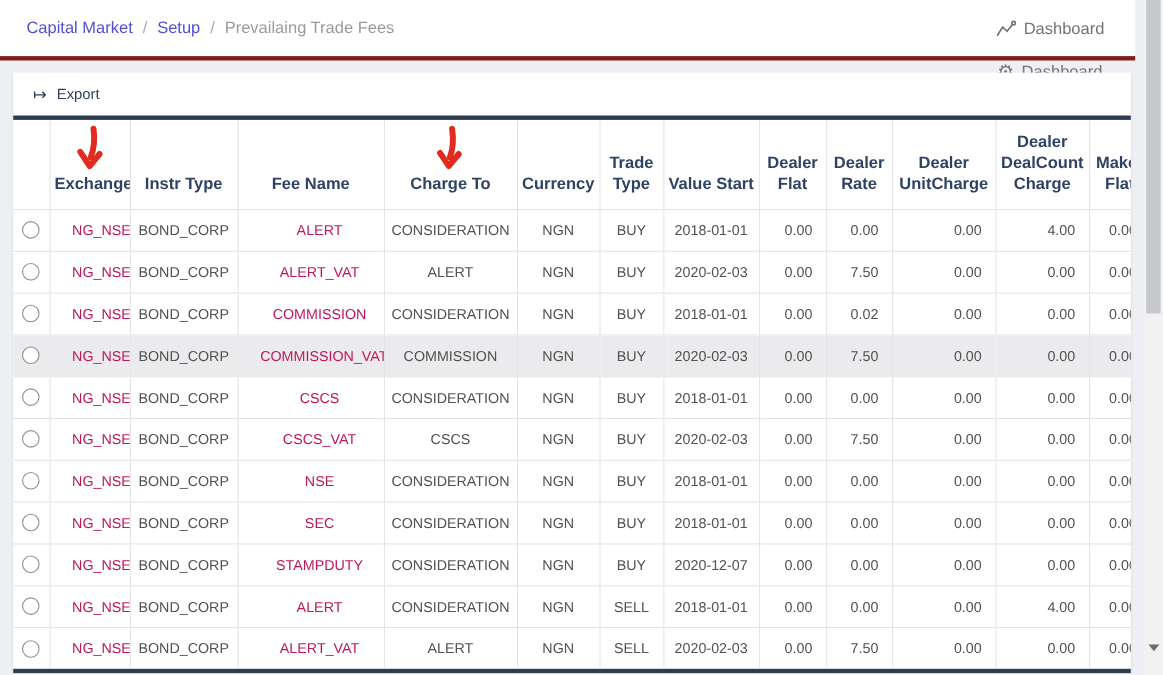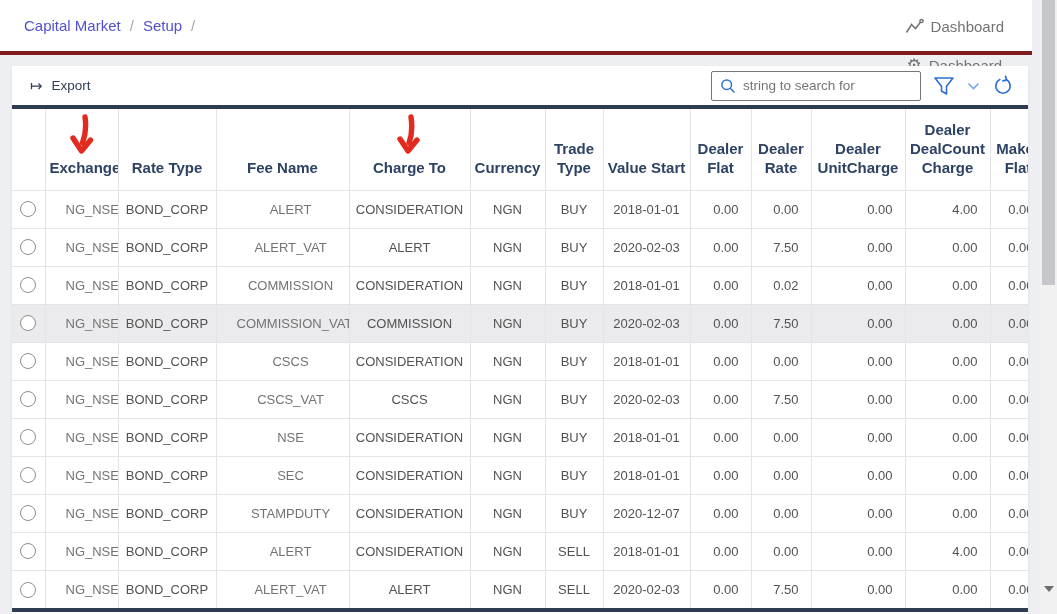--- a/index.html
+++ b/index.html
@@ -62,21 +62,21 @@
     overflow:hidden; cursor:pointer;
   }
   .grid td {
     height:38px; font-size:13px; color:#525252;
     border-right:1px solid #e4e4e6; border-top:1px solid #e4e4e6;
     padding:0 4px; overflow:hidden; white-space:nowrap; background:transparent;
   }
   .grid tr.highlight td { background:#ebebee; }
   .al-center { text-align:center; }
   .al-right  { text-align:right; padding-right:12px !important; }
-  td.link { color:#737373; cursor:pointer;padding-left:20px; }
+  td.link { color:#be185d; cursor:pointer;padding-left:20px; }
   .radio {
     display:inline-block; width:16px; height:16px; border:1px solid #8f8f8f;
     border-radius:50%; background:#fff; vertical-align:middle; cursor:pointer;
   }
 
   
   .anno-arrow { position:absolute; width:34px; height:46px; pointer-events:none; }
   .arrow-exchange { left:65px; top:114px; }
   .arrow-chargeto { left:392px; top:114px; }
 
@@ -95,20 +95,21 @@
 </style>
 </head>
 <body>
 
 <div class="topbar">
   <div class="breadcrumb">
     <span class="crumb-link">Capital Market</span>
     <span class="crumb-sep">/</span>
     <span class="crumb-link">Setup</span>
     <span class="crumb-sep">/</span>
+    <span class="crumb-current">Prevailaing Trade Fees</span>
   </div>
   <div class="topbar-right">
     <span class="icon-btn">
       <svg width="21" height="19" viewBox="0 0 21 19" fill="none" stroke="#737373" stroke-width="1.4">
         <rect x="1.5" y="1.8" width="17.5" height="12" rx="2"></rect>
         <path d="M5.2 13.8 L5.2 17.4 L9.2 13.8" fill="#fff"></path>
         <circle cx="7" cy="7.8" r="0.8" fill="#737373" stroke="none"></circle>
         <circle cx="10.2" cy="7.8" r="0.8" fill="#737373" stroke="none"></circle>
         <circle cx="13.4" cy="7.8" r="0.8" fill="#737373" stroke="none"></circle>
       </svg>
@@ -129,47 +130,20 @@
   </div>
 </div>
 
 <div class="panel">
 
   <div class="toolbar">
     <span class="export-btn">
       <span class="export-glyph">↦</span>
       <span>Export</span>
     </span>
-    <span class="toolbar-right">
-      <span class="search-box">
-        <span class="icon-btn">
-          <svg width="16" height="16" viewBox="0 0 16 16" fill="none" stroke="#2e6fd2" stroke-width="1.5">
-            <circle cx="6.7" cy="6.7" r="4.8"></circle>
-            <path d="M10.3 10.3 L14.5 14.5"></path>
-          </svg>
-        </span>
-        <input type="text" placeholder="string to search for" style="">
-      </span>
-      <span class="icon-btn">
-        <svg width="22" height="20" viewBox="0 0 22 20" fill="none" stroke="#2e6fd2" stroke-width="1.6" stroke-linejoin="round">
-          <path d="M2 2 L20 2 L13.5 10.2 L13.5 18 L8.5 15 L8.5 10.2 Z"></path>
-        </svg>
-      </span>
-      <span class="icon-btn">
-        <svg width="13" height="8" viewBox="0 0 13 8" fill="none" stroke="#7ea4e0" stroke-width="1.6">
-          <path d="M1.5 1.5 L6.5 6.5 L11.5 1.5"></path>
-        </svg>
-      </span>
-      <span class="icon-btn">
-        <svg width="22" height="22" viewBox="0 0 22 22" fill="none" stroke="#2e6fd2" stroke-width="1.7" stroke-linecap="round">
-          <path d="M14.2 4.6 A7.2 7.2 0 1 1 7.8 4.6"></path>
-          <path d="M13.6 1.3 L14.6 5 L10.9 5.8"></path>
-        </svg>
-      </span>
-    </span>
   </div>
 
   <div class="grid-wrap">
     <table class="grid">
         <colgroup>
           <col style="width: 33px;">
           <col style="width: 73px;">
           <col style="width: 98px;">
           <col style="width: 133px;">
           <col style="width: 121px;">
@@ -179,21 +153,21 @@
           <col style="width: 61px;">
           <col style="width: 60px;">
           <col style="width: 94px;">
           <col style="width: 85px;">
           <col style="width: 56px;">
         </colgroup>
         <thead>
           <tr>
             <th></th>
             <th>Exchange</th>
-            <th>Rate Type</th>
+            <th>Instr Type</th>
             <th>Fee Name</th>
             <th>Charge To</th>
             <th>Currency</th>
             <th>Trade Type</th>
             <th>Value Start</th>
             <th>Dealer Flat</th>
             <th>Dealer Rate</th>
             <th>Dealer UnitCharge</th>
             <th>Dealer DealCount Charge</th>
             <th>Maker Flat</th>

